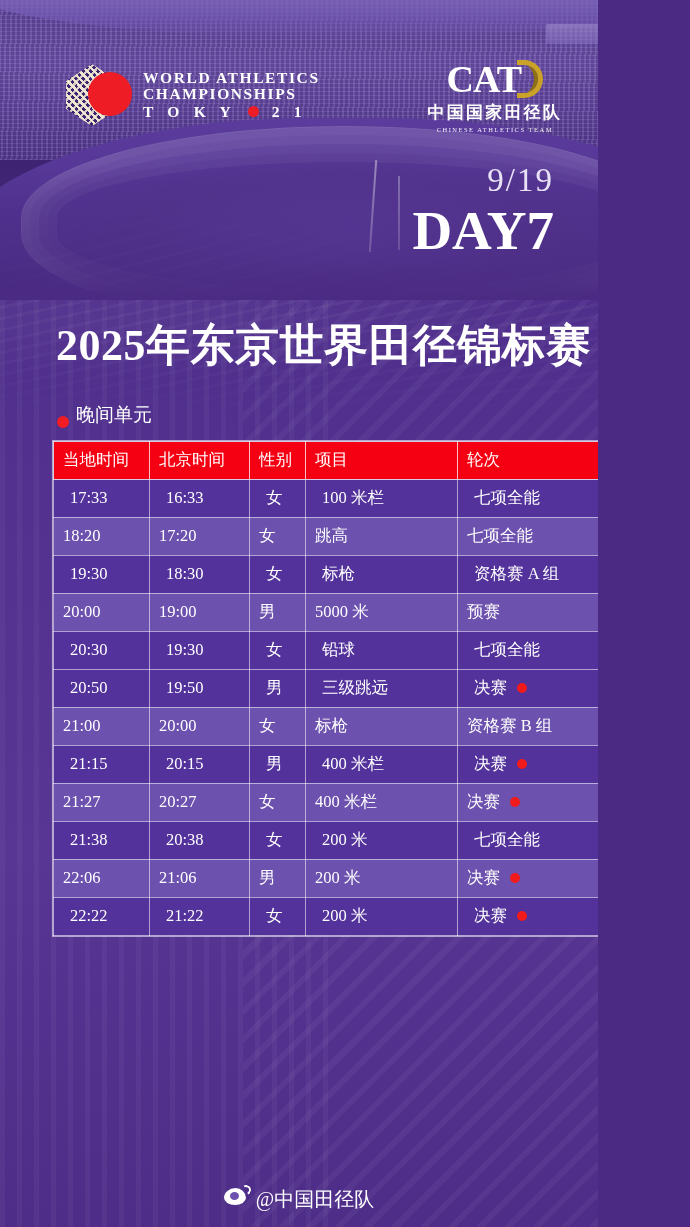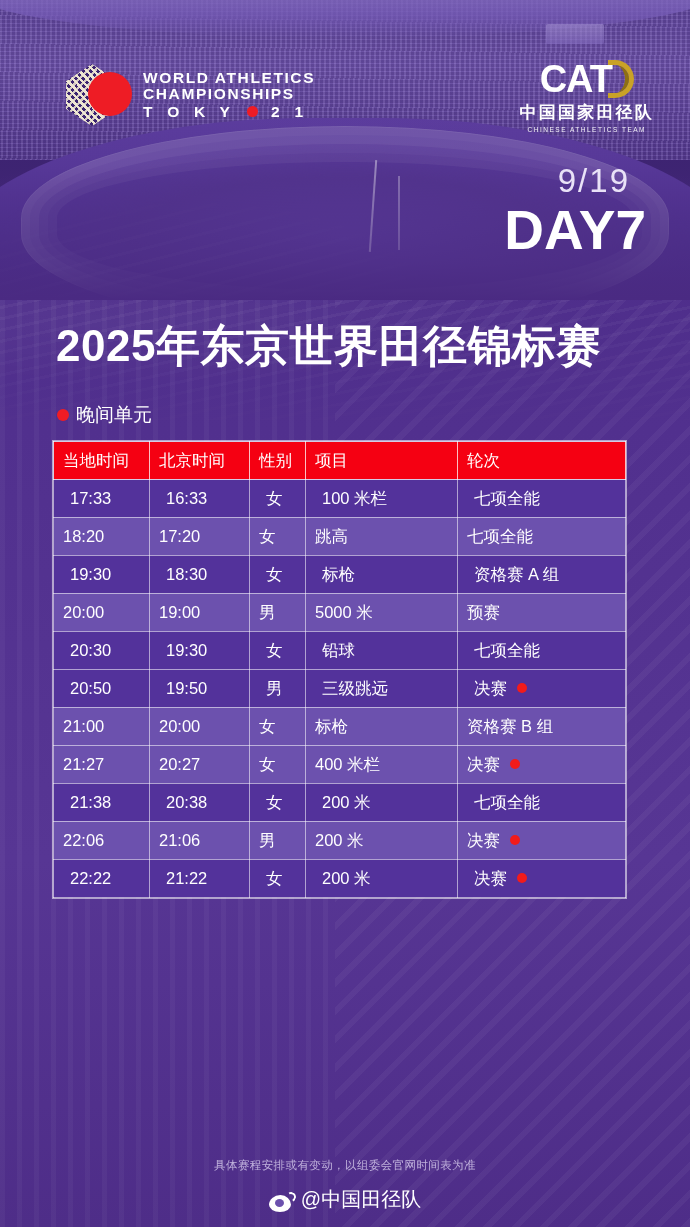--- a/index.html
+++ b/index.html
@@ -7,23 +7,24 @@
   body{
     font-family:"Liberation Sans","DejaVu Sans",sans-serif;
     background:#4a2a82;
     position:relative;
     overflow:hidden;
   }
 
   
   .poster{
     position:absolute; inset:0;
-    width:690px; height:1227px;
+    width:598px; height:1227px;
     overflow:hidden;
     background:#b91c1c;
+    font-family:Liberation Serif, serif;
   }
 
   
   .bg-base{
     position:absolute; left:0; top:0; right:0; bottom:0;
     background:
       linear-gradient(180deg,#4a2b86 0%,#51308e 35%,#573694 70%,#4e2d88 100%);
   }
   .bg-vstripes{
     position:absolute; left:0; top:300px; width:340px; bottom:0;
@@ -182,41 +183,41 @@
   }
   .cat-cn{
     font-size:17px; font-weight:800; letter-spacing:2.2px; margin-top:3px;
   }
   .cat-en{
     font-size:6.5px; letter-spacing:1.5px; margin-top:2px; opacity:.92;
   }
 
   
   .date-line{
-    position:absolute; right:60px; top:164px;
+    position:absolute; right:44px; top:164px;
     color:#e9e2f7; font-size:33px; font-weight:300; letter-spacing:2px;
     line-height:1;
   }
   .day-line{
     position:absolute; right:44px; top:203px;
     color:#fff; font-size:55px; font-weight:800; letter-spacing:0px;
     line-height:1;
   }
 
   
   .main-title{
     position:absolute; left:56px; top:324px;
     color:#fff; font-size:44px; font-weight:800; letter-spacing:0.5px;
     line-height:1; white-space:nowrap;
   }
 
   
   .session{
     position:absolute; left:57px; top:402px;
-    display:flex; align-items:center; gap:7px;
+    display:flex; align-items:flex-end; gap:7px;
     color:#fff; font-size:19px; font-weight:400;
   }
   .session .bullet{
     width:12px;height:12px;border-radius:50%;background:#f11c24;display:block;
   }
 
   
   .sched-wrap{
     position:absolute; left:53px; top:441px; width:572px;
   }
@@ -260,21 +261,21 @@
 
   
   .foot-note{
     position:absolute; left:0; right:0; top:1158px;
     text-align:center;
     color:#d8cdee; font-size:11.5px; letter-spacing:.4px;
     opacity:.82;
   }
   .foot-handle{
     position:absolute; left:0; right:0; top:1186px;
-    display:flex; align-items:flex-end; justify-content:center; gap:6px;
+    display:flex; align-items:flex-start; justify-content:center; gap:6px;
     color:#fff; font-size:20px; font-weight:400;
   }
   .weibo-ico{
     width:26px;height:20px; position:relative; display:inline-block;
   }
   .weibo-ico .eye{
     position:absolute; left:0; top:2px; width:22px; height:17px;
     background:#fff; border-radius:52% 48% 50% 50%/58% 58% 42% 42%;
   }
   .weibo-ico .pupil{
@@ -407,20 +408,27 @@
             <td>三级跳远</td>
             <td>决赛<span class="final-dot"></span></td>
           </tr>
           <tr class="r-light">
             <td>21:00</td>
             <td>20:00</td>
             <td>女</td>
             <td>标枪</td>
             <td>资格赛 B 组</td>
           </tr>
+          <tr class="r-dark">
+            <td>21:15</td>
+            <td>20:15</td>
+            <td>男</td>
+            <td>400 米栏</td>
+            <td>决赛<span class="final-dot"></span></td>
+          </tr>
           <tr class="r-light">
             <td>21:27</td>
             <td>20:27</td>
             <td>女</td>
             <td>400 米栏</td>
             <td>决赛<span class="final-dot"></span></td>
           </tr>
           <tr class="r-dark">
             <td>21:38</td>
             <td>20:38</td>
@@ -439,21 +447,20 @@
             <td>22:22</td>
             <td>21:22</td>
             <td>女</td>
             <td>200 米</td>
             <td>决赛<span class="final-dot"></span></td>
           </tr>
         </tbody>
     </table>
   </div>
 
-  <div class="foot-note">具体赛程安排或有变动，以组委会官网时间表为准</div>
   <div class="foot-handle">
     <span class="weibo-ico">
       <span class="eye"></span>
       <span class="pupil"></span>
       <span class="arc"></span>
     </span>
     <span>@中国田径队</span>
   </div>
 
 </div>

